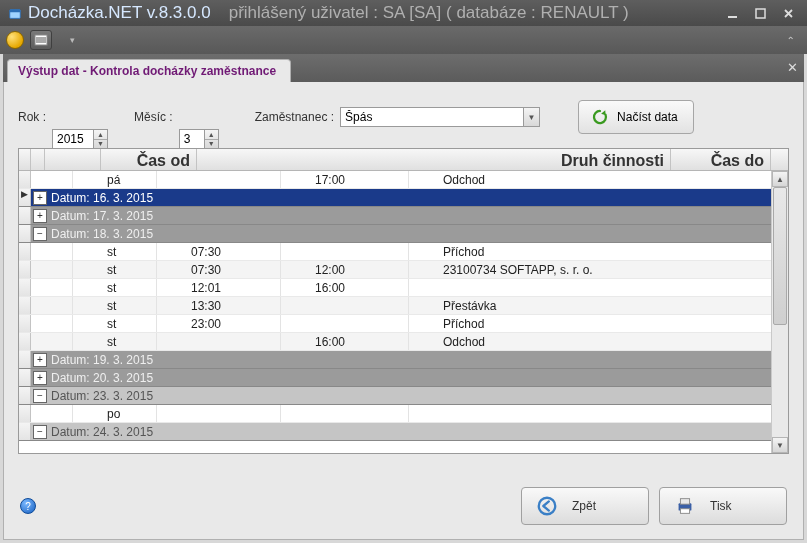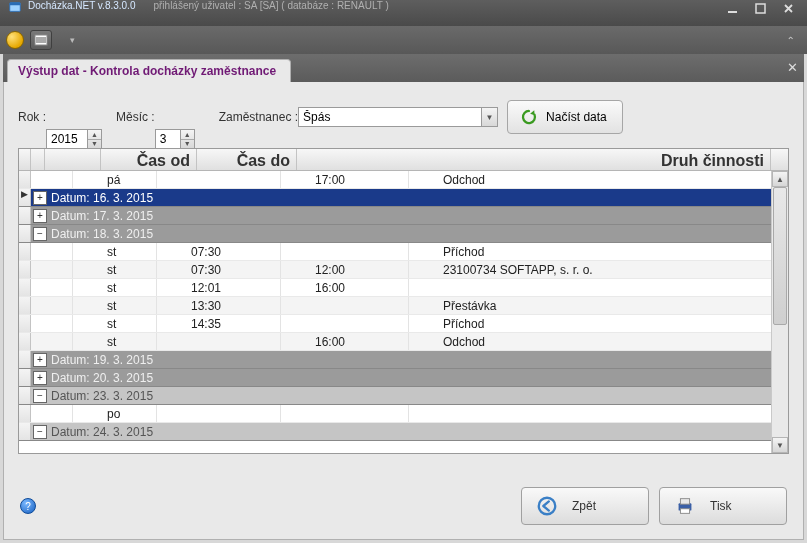--- a/index.html
+++ b/index.html
@@ -1,45 +1,45 @@
 <!DOCTYPE html>
 <html><head>
 <meta charset="utf-8">
 <style>
   * { box-sizing: border-box; margin: 0; padding: 0; }
   body { font-family: "Segoe UI", Tahoma, sans-serif; font-size: 12px; background: #5a5a5a; overflow: hidden; }
   .window { width: 807px; height: 543px; background: #d8d8d8; display: flex; flex-direction: column; }
-  .titlebar { height: 26px; background: linear-gradient(#5e5e5e, #4a4a4a); display: flex; align-items: flex-start; padding: 0 8px; color: #cfcfcf; font-size: 10px; gap: 6px; }
+  .titlebar { height: 26px; background: linear-gradient(#5e5e5e, #4a4a4a); display: flex; align-items: center; padding: 0 8px; color: #cfcfcf; font-size: 17px; gap: 6px; }
   .titlebar .title { color: #d6e8ff; }
   .titlebar .sub { margin-left: 12px; color: #b0b0b0; }
   .titlebar .spacer { flex: 1; }
   .titlebar .winbtn { width: 22px; height: 16px; display: inline-flex; align-items: center; justify-content: center; color: #ddd; cursor: pointer; }
   .titlebar .icon { width: 14px; height: 14px; display:inline-block; }
   .ribbon { height: 28px; background: linear-gradient(#6a6a6a, #585858); display: flex; align-items: center; padding: 0 6px; gap: 6px; }
   .ribbon .rbtn { width: 22px; height: 20px; background: linear-gradient(#7a7a7a,#5c5c5c); border: 1px solid #3f3f3f; border-radius: 3px; display:flex; align-items:center; justify-content:center; }
   .ribbon .orb { width:18px; height:18px; border-radius:50%; background: radial-gradient(circle at 30% 30%, #ffe17a, #e6a800 70%); border:1px solid #8a6600; }
   .ribbon .sep { width:6px; }
   .ribbon .chev { margin-left:auto; color:#ccc; font-size:10px; padding:2px 6px; }
   .workspace { flex:1; background:#d8d8d8; padding:0 3px 3px 3px; display:flex; flex-direction:column; }
   .tabbar { height:28px; background: linear-gradient(#6d6d6d,#5b5b5b); display:flex; align-items:flex-end; padding-left:4px; position:relative; }
   .tab { background:#e9e9e9; border:1px solid #b0b0b0; border-bottom:none; border-radius:4px 4px 0 0; padding:4px 14px 4px 10px; font-weight:bold; color:#701a75; font-size:12px; }
   .tab-close { position:absolute; right:6px; top:6px; color:#ddd; font-size:13px; cursor:pointer; }
   .panel { flex:1; background:#e9e9e9; border:1px solid #b0b0b0; border-top:none; padding:18px 14px 10px 14px; display:flex; flex-direction:column; }
-  .filterrow { display:flex; align-items:center; height:34px; }
+  .filterrow { display:flex; align-items:center; gap:6px; height:34px; }
   .filterrow label { color:#333; }
   .numbox { display:inline-flex;margin-top:44px; }
   .numbox input { width:42px; height:20px; border:1px solid #9a9a9a; padding:1px 4px; font-size:12px; background:#fff; }
   .numbox.small input { width:26px; }
   .spin { width:14px; height:20px; border:1px solid #9a9a9a; border-left:none; background:linear-gradient(#f4f4f4,#d8d8d8); display:flex; flex-direction:column; }
   .spin div { flex:1; display:flex; align-items:center; justify-content:center; font-size:7px; color:#555; border-bottom:1px solid #aaa; }
   .spin div:last-child { border-bottom:none; }
   .combo { display:inline-flex; width:200px;justify-content:flex-end; }
   .combo input { flex:1; height:20px; border:1px solid #9a9a9a; padding:1px 4px; font-size:12px; background:#fff; }
   .combo .drop { width:16px; height:20px; border:1px solid #9a9a9a; border-left:none; background:linear-gradient(#f4f4f4,#d8d8d8); display:flex; align-items:center; justify-content:center; font-size:8px; color:#555; }
-  .loadbtn { margin-left:9px; height:34px; min-width:116px; border:1px solid #a6a6a6; border-radius:4px; background:linear-gradient(#fafafa,#e2e2e2); display:flex; align-items:center; gap:8px; padding:0 12px; cursor:pointer; }
+  .loadbtn { margin-left:32px; height:34px; min-width:116px; border:1px solid #a6a6a6; border-radius:4px; background:linear-gradient(#fafafa,#e2e2e2); display:flex; align-items:center; gap:8px; padding:0 12px; cursor:pointer; }
   .icon-refresh { width:18px; height:18px; }
   .gridwrap { margin-top:14px; border:1px solid #9a9a9a; height:306px; display:flex; flex-direction:column; background:#fff; position:relative; }
   .ghead { display:flex; background:linear-gradient(#f7f7f7,#e0e0e0); border-bottom:1px solid #b5b5b5; height:22px; flex-shrink:0; }
   .gh { border-right:1px solid #c3c3c3; padding:3px 6px; font-weight:bold; color:#333; font-size:16px;text-align:right; }
   .col-sel { width:12px; padding:0; }
   .col-sel2 { width:14px; padding:0; }
   .col-day { width:56px; }
   .col-from { width:96px; }
   .col-to { width:100px; }
   .col-type { flex:1; }
@@ -148,22 +148,22 @@
           <span>Načíst data</span>
         </div>
       </div>
 
       <div class="gridwrap">
         <div class="ghead">
           <div class="gh col-sel"></div>
           <div class="gh col-sel2"></div>
           <div class="gh col-day"></div>
           <div class="gh col-from">Čas od</div>
+          <div class="gh col-type">Druh činnosti</div>
           <div class="gh col-to">Čas do</div>
-          <div class="gh col-type">Druh činnosti</div>
           <div class="gh col-scroll"></div>
         </div>
 
         <div class="gbody">
 
           <div class="rowbase datarow">
             <div class="selcol"></div>
             <div class="c" style="width:14px;padding:0;"></div>
             <div class="c col-day">pá</div>
             <div class="c col-from"></div>
@@ -214,21 +214,21 @@
               <div class="c" style="width:14px;padding:0;"></div>
             <div class="c col-day">st</div>
             <div class="c col-from">13:30</div>
             <div class="c col-to"></div>
             <div class="c col-type">Přestávka</div>
           </div>
           <div class="rowbase datarow">
             <div class="selcol"></div>
               <div class="c" style="width:14px;padding:0;"></div>
             <div class="c col-day">st</div>
-            <div class="c col-from">14:35</div>
+            <div class="c col-from">23:00</div>
             <div class="c col-to"></div>
             <div class="c col-type">Příchod</div>
           </div>
           <div class="rowbase datarow alt">
             <div class="selcol"></div>
               <div class="c" style="width:14px;padding:0;"></div>
             <div class="c col-day">st</div>
             <div class="c col-from"></div>
             <div class="c col-to">16:00</div>
             <div class="c col-type">Odchod</div>

